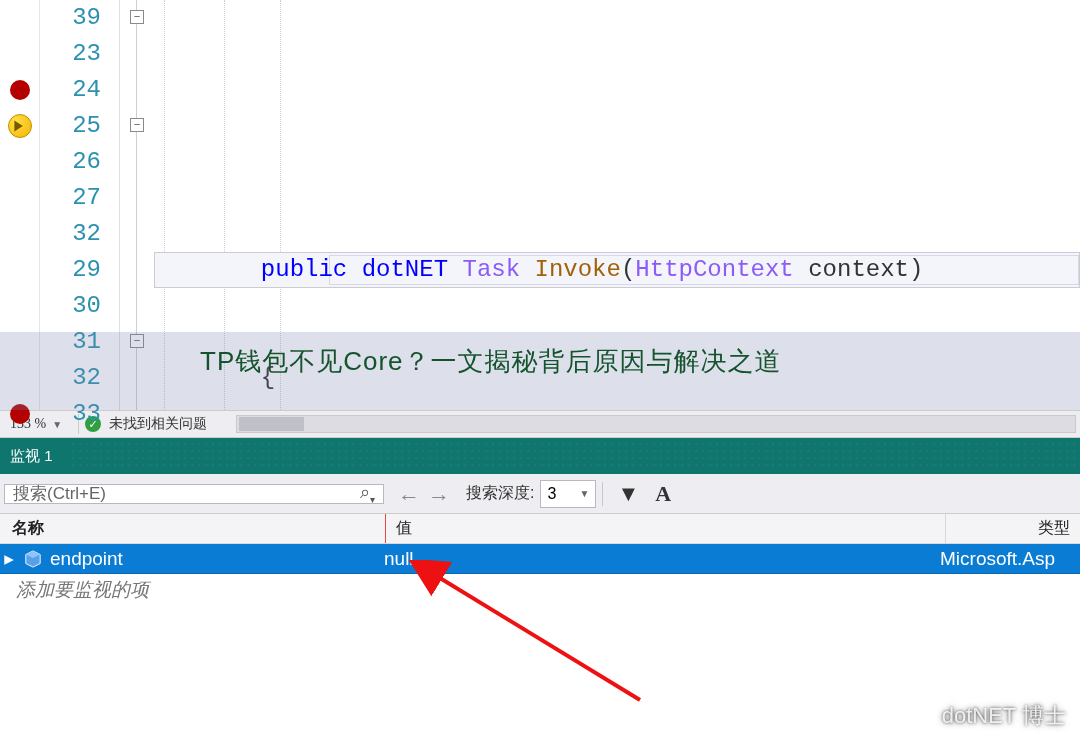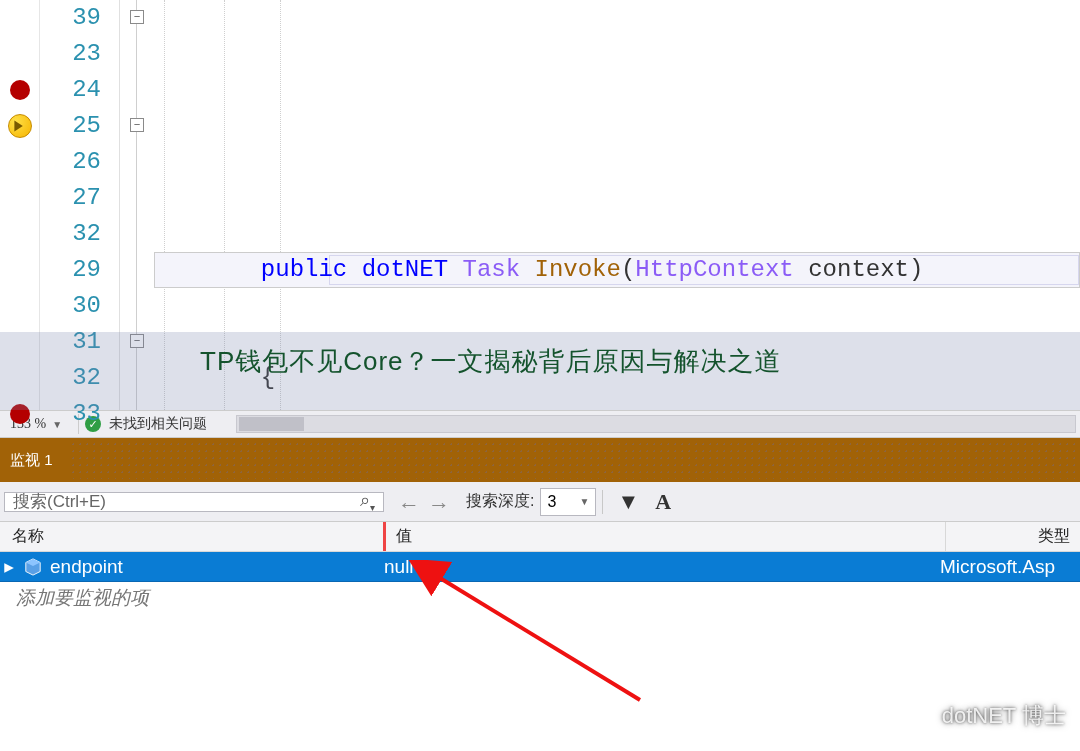--- a/index.html
+++ b/index.html
@@ -91,22 +91,22 @@
   .zoom-strip .sep { width:1px; height:20px; background:#ccc; margin:0 6px; }
   .zoom-strip .okicon { width:16px; height:16px; border-radius:50%; background:#2f9e44; display:flex; align-items:center; justify-content:center; color:#fff; font-size:11px; }
   .zoom-strip .hscroll { margin-left:auto; height:18px; width:840px; background:#dcdce2; margin-right:4px; border:1px solid #c8c8cf; position:relative; }
   .zoom-strip .thumb { position:absolute; left:2px; top:1px; bottom:1px; width:65px; background:#c0c0c8; }
 
   
   .watch {
     font-family:"Segoe UI","Microsoft YaHei",sans-serif;
   }
   .watch-header {
-    background:#a16207; color:#fff;
-    height:44px; font-size:15px;
+    background:#0f766e; color:#fff;
+    height:36px; font-size:15px;
     display:flex; align-items:center; padding:0 10px;
     position:relative;
   }
   .watch-header::after{
     content:""; position:absolute; right:0; top:3px; bottom:3px; left:70px;
     background-image: radial-gradient(#6a6aa0 1px, transparent 1px);
     background-size: 7px 7px;
     opacity:0.35;
   }
   .watch-toolbar {
@@ -132,21 +132,21 @@
     justify-content:space-between;
   }
   .tool-icon { padding:0 8px; font-size:22px; color:#333; }
   .tool-sep { width:1px; height:24px; background:#c8c8c8; margin:0 6px; }
 
   .watch-grid-head {
     height:30px; background:#f4f4f6;
     display:flex; font-size:16px; color:#222;
     border-bottom:1px solid #d8d8d8;
   }
-  .watch-col-name { width:386px; border-right:3px solid #ef4444; padding:4px 12px; }
+  .watch-col-name { width:386px; border-right:1px solid #ef4444; padding:4px 12px;font-weight:bold; }
   .watch-col-value { width:560px; border-right:1px solid #d8d8d8; padding:4px 10px; }
   .watch-col-type { flex:1; padding:4px 10px;text-align:right; }
 
   .watch-row {
     height:30px; display:flex; align-items:center;
     background:#0a7cd4; color:#fff; font-size:19px;
     border-bottom:1px solid #0967b3;
   }
   .watch-row .exp { width:18px; text-align:center; color:#fff; }
   .watch-row .cube { width:18px; height:18px; margin:0 8px 0 6px; display:inline-block; }

